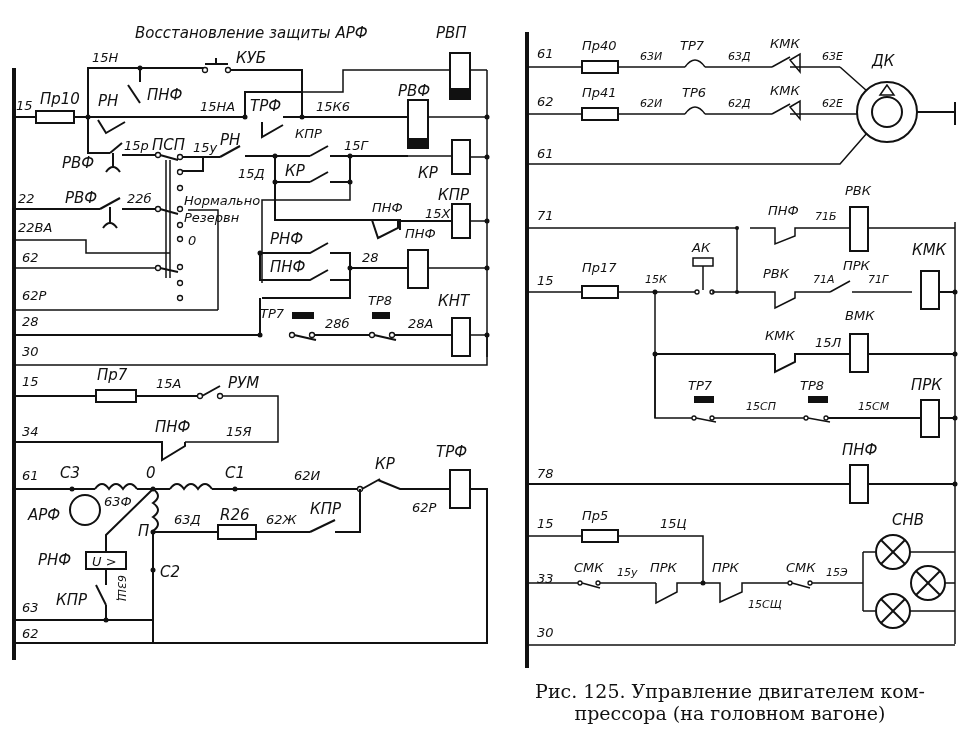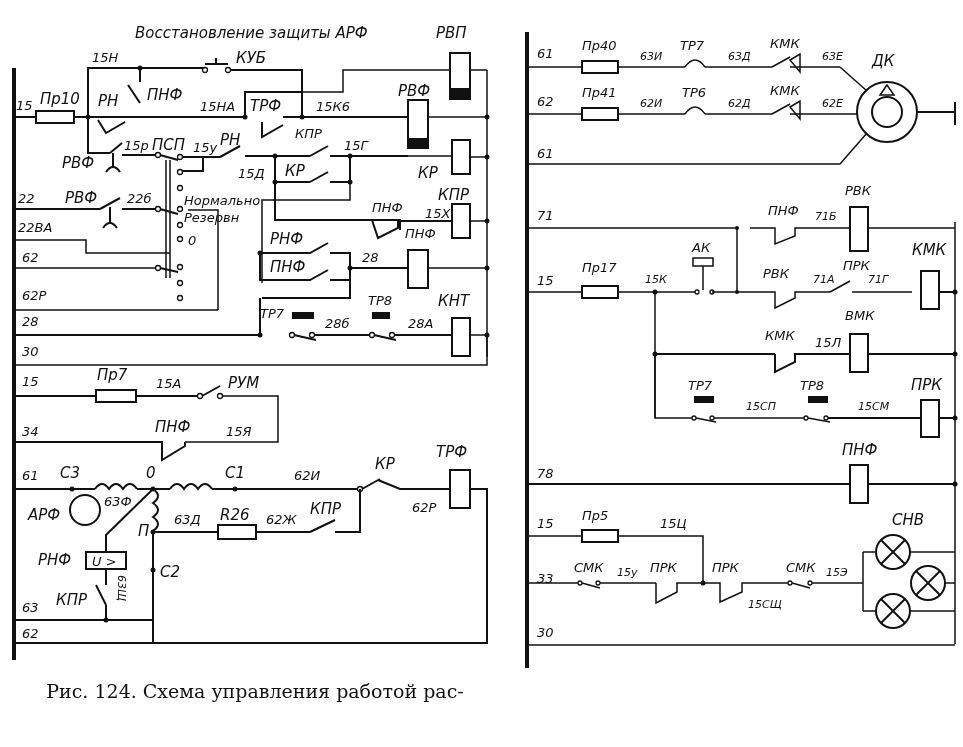--- a/index.html
+++ b/index.html
@@ -447,16 +447,17 @@
     <line class="wt" x1="910" y1="552" x2="955" y2="552"></line>
     <line class="wt" x1="945" y1="583" x2="955" y2="583"></line>
     <line class="wt" x1="910" y1="611" x2="955" y2="611"></line>
 
     <text class="lbl sm" x="537" y="637">30</text>
     <line class="wt" x1="527" y1="645" x2="955" y2="645"></line>
   </g>
 </svg>
 
 <div class="cap" style="left:20px;top:680px;width:470px;">
-  <div>Рис. 124. Схема управления работой рас-</div>
 </div>
 <div class="cap" style="left:505px;top:680px;width:450px;">
+  <div>Рис. 125. Управление двигателем ком-</div>
+  <div>прессора (на головном вагоне)</div>
 </div>
 
 </body></html>

